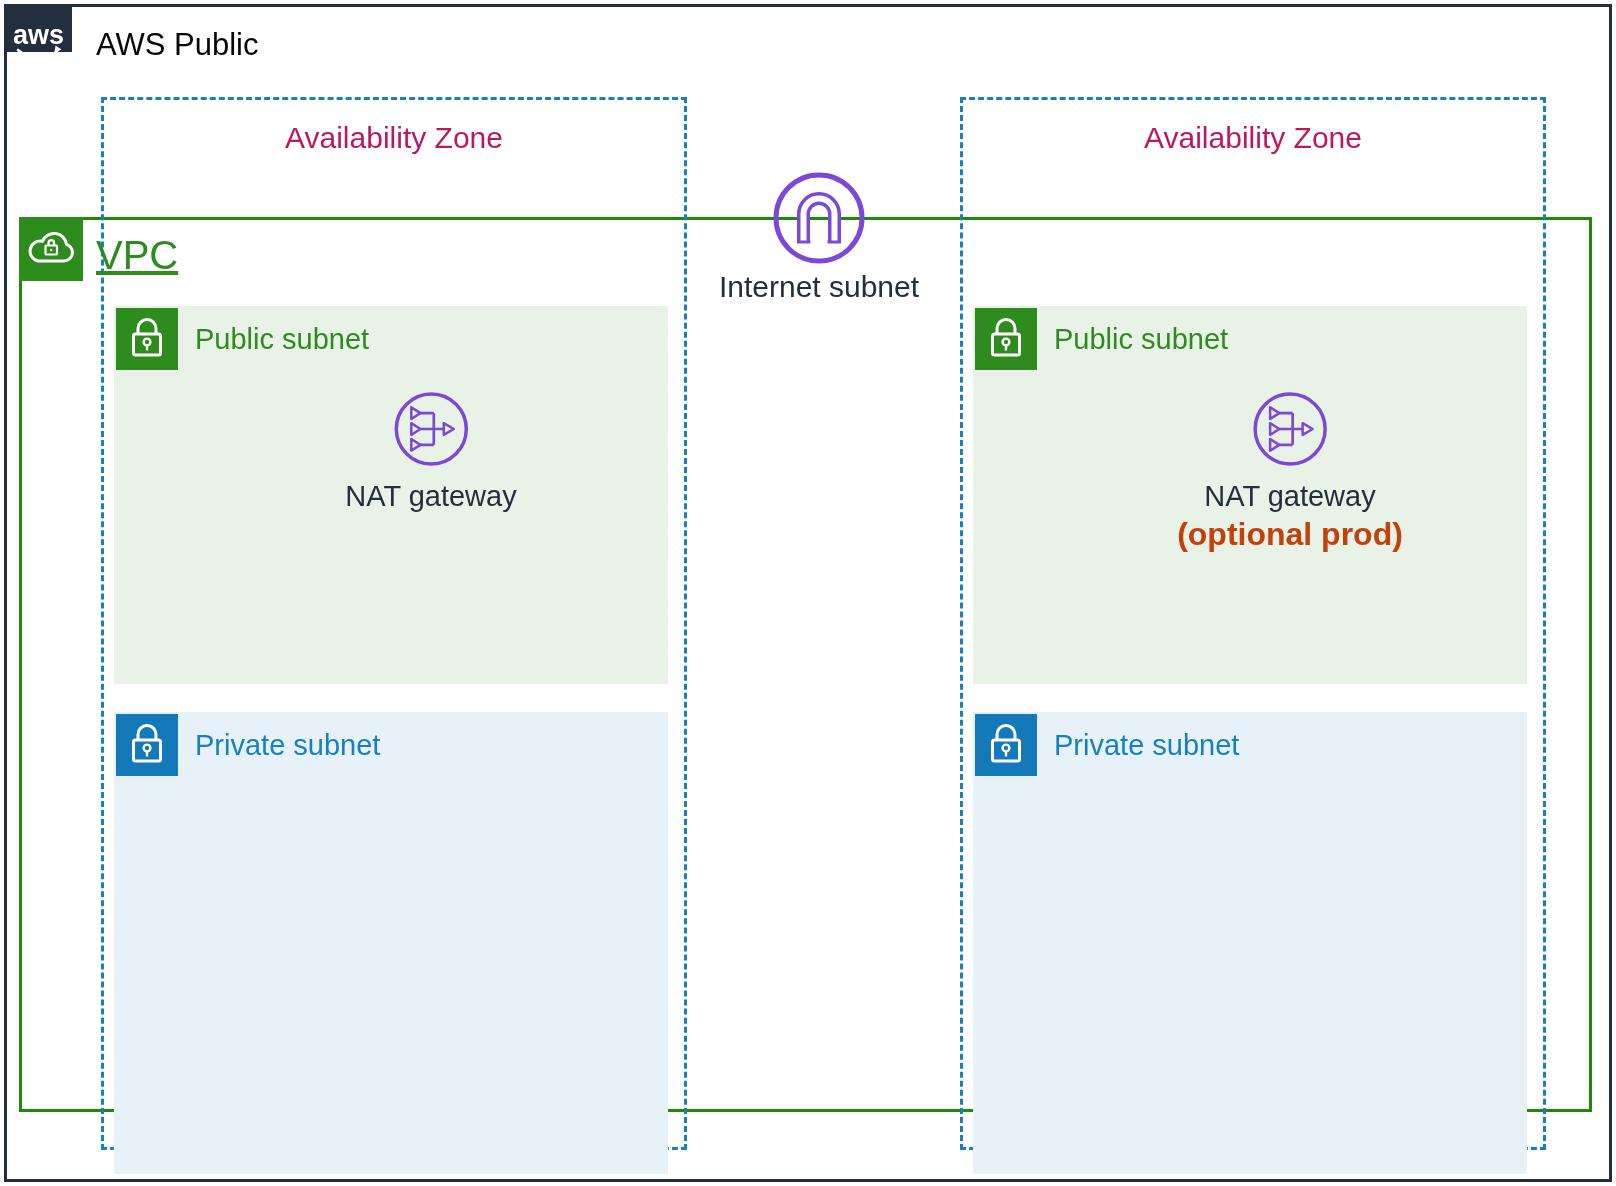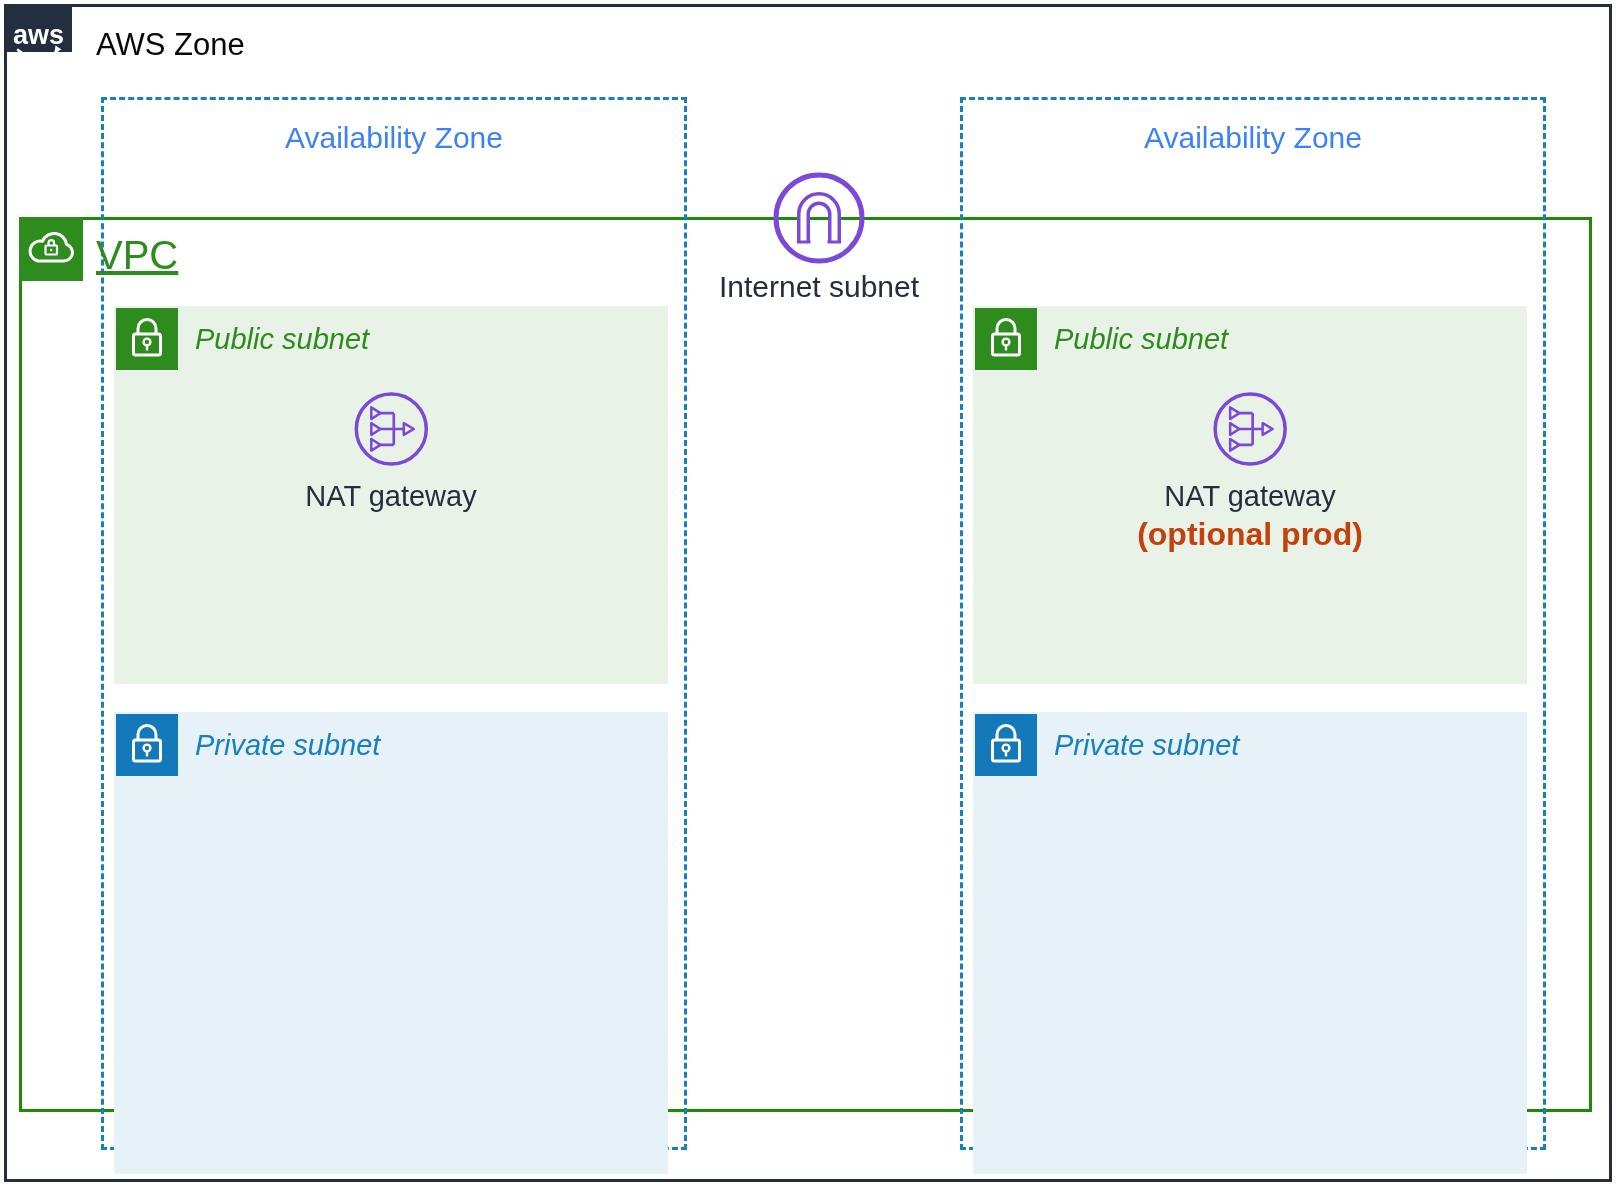--- a/index.html
+++ b/index.html
@@ -14,66 +14,66 @@
   .outer-frame{left:4px;top:4px;width:1602px;height:1172px;border:3px solid #232F3E;z-index:0;}
 
   
   .aws-logo{left:5px;top:5px;width:67px;height:47px;background:#232F3E;z-index:6;}
   .diagram-title{left:96px;top:27px;font-size:31px;color:#06080a;z-index:6;white-space:nowrap;}
 
   
   .az{top:97px;width:580px;height:1047px;border:3px dashed #1780BE;z-index:2;}
   .az-1{left:101px;}
   .az-2{left:960px;}
-  .az-label{display:block;margin-top:21px;text-align:center;font-size:30px;color:#3b82f6;}
+  .az-label{display:block;margin-top:21px;text-align:center;font-size:30px;color:#be185d;}
 
   
   .vpc-box{left:19px;top:217px;width:1567px;height:889px;border:3px solid #1E8A06;z-index:1;}
   .vpc-icon{left:19px;top:217px;width:64px;height:64px;z-index:3;}
   .vpc-label{left:96px;top:233px;font-size:40px;color:#2E8B1D;z-index:3;white-space:nowrap;text-decoration:underline;}
 
   
   .igw-icon{left:771px;top:170px;width:96px;height:96px;z-index:4;}
   .igw-label{left:819px;top:270px;transform:translateX(-50%);font-size:30px;color:#232F3E;z-index:4;white-space:nowrap;}
 
   
   .subnet{width:554px;z-index:2;}
   .subnet.public{background:#E9F2E6;height:378px;}
   .subnet.private{background:#E7F1F8;height:462px;}
   .ps-1{left:114px;top:306px;}
   .ps-2{left:973px;top:306px;}
   .prs-1{left:114px;top:712px;}
   .prs-2{left:973px;top:712px;}
   .subnet-header{display:flex;align-items:center;gap:17px;padding:2px 0 0 2px;}
   .subnet-icon{width:62px;height:62px;flex:0 0 auto;}
-  .subnet-label{font-size:29px;white-space:nowrap;font-style:italic;}
+  .subnet-label{font-size:29px;white-space:nowrap;}
   .public .subnet-label{color:#2E8B1D;}
   .private .subnet-label{color:#1780BE;}
 
   
-  .nat-node{display:flex;flex-direction:column;align-items:center;transform:translateX(-50%);z-index:3;}
+  .nat-node{display:flex;flex-direction:column;align-items:center;transform:translateX(-50%);z-index:3;margin-left:40px;}
   .nat-1{left:391px;top:389px;}
   .nat-2{left:1250px;top:389px;}
   .nat-icon{width:80px;height:80px;}
   .nat-label{margin-top:11px;font-size:29px;color:#232F3E;white-space:nowrap;}
   .nat-sublabel{margin-top:3px;font-size:32px;color:#c2410c;white-space:nowrap;font-weight:bold;}
 </style>
 </head>
 <body>
 
 <div class="abs outer-frame"></div>
 
 <div class="abs aws-logo">
   <svg width="67" height="67" viewBox="0 0 67 67">
     <text x="33.5" y="39" text-anchor="middle" font-family="Liberation Sans, DejaVu Sans, sans-serif" font-size="27" font-weight="bold" fill="#ffffff">aws</text>
     <path d="M13 45 C 24 55, 44 55, 53 45" stroke="#ffffff" stroke-width="2.6" fill="none" stroke-linecap="round"></path>
     <polygon points="50.5,40.5 56.5,44.5 49.5,47.5" fill="#ffffff"></polygon>
   </svg>
 </div>
-<div class="abs diagram-title">AWS Zone</div>
+<div class="abs diagram-title">AWS Public</div>
 
 <div class="abs vpc-box"></div>
 <div class="abs vpc-icon">
   <svg width="64" height="64" viewBox="0 0 64 64">
     <rect x="0" y="0" width="64" height="64" fill="#2E8B1D"></rect>
     <path d="M19 44 h26 a8.5 8.5 0 0 0 2.5 -16.6 a12.5 12.5 0 0 0 -24 -3.2 A9.5 9.5 0 0 0 19 44 Z" fill="none" stroke="#ffffff" stroke-width="3" stroke-linejoin="round"></path>
     <rect x="26.5" y="28.5" width="11.5" height="9" rx="1" fill="none" stroke="#ffffff" stroke-width="2.2"></rect>
     <path d="M29.5 28.5 v-2.6 a2.8 2.8 0 0 1 5.6 0 v2.6" fill="none" stroke="#ffffff" stroke-width="2.2"></path>
     <circle cx="32.2" cy="33" r="1.2" fill="#ffffff"></circle>
   </svg>

